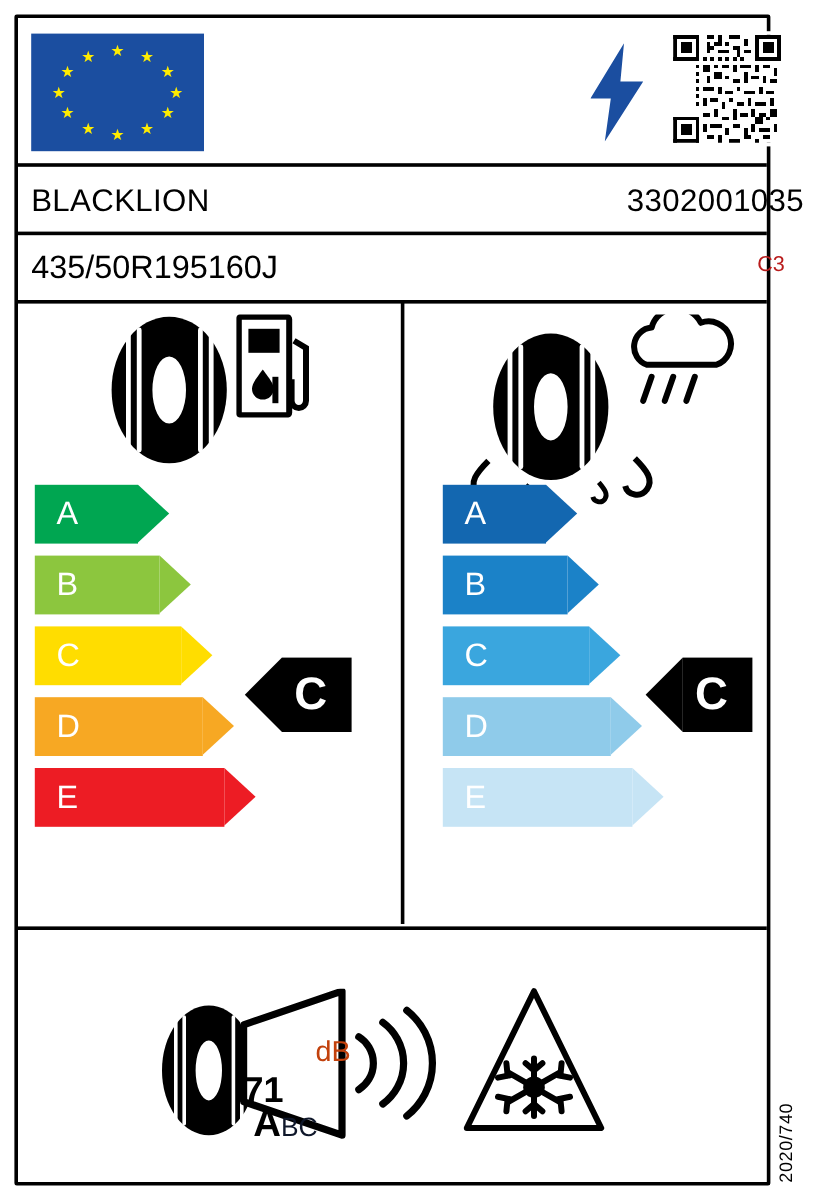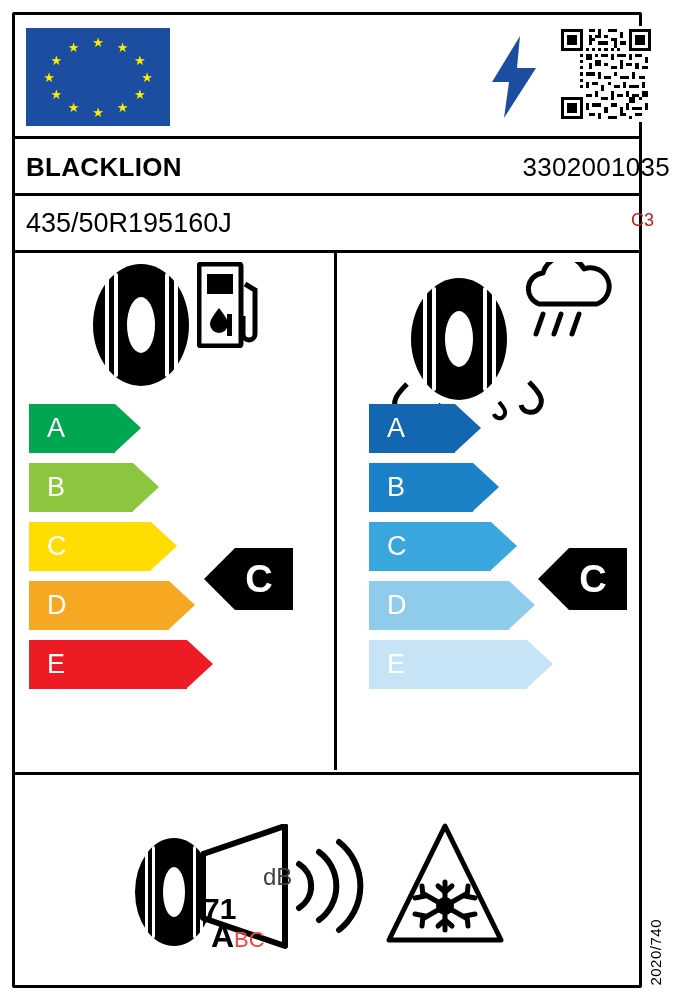--- a/index.html
+++ b/index.html
@@ -82,21 +82,21 @@
     left: 15px;
     width: 624px;
     height: 3px;
     background: #000;
   }
   .brand {
     position: absolute;
     left: 26px;
     top: 152px;
     font-size: 26px;
-    font-weight: bold;
+    font-weight: normal;
     color: #000;
     letter-spacing: 0.3px;
   }
   .sku {
     position: absolute;
     right: 12px;
     top: 152px;
     font-size: 26px;
     color: #000;
     letter-spacing: 0.3px;
@@ -228,34 +228,34 @@
     left: 68px; top: 40px;
     font-size: 30px;
     font-weight: bold;
     color: #000;
     margin-top: 32px;
   }
   .db-unit {
     position: absolute;
     left: 128px; top: 43px;
     font-size: 24px;
-    color: #404040;
+    color: #c2410c;
   }
   .noise-class {
     position: absolute;
     left: 76px;
     top: 98px;
     font-size: 32px;
     font-weight: bold;
     color: #000;
   }
   .noise-class .dim {
     font-size: 22px;
     font-weight: normal;
-    color: #ef4444;
+    color: #0f172a;
   }
 
   .snow-group { position: absolute; left: 370px; top: 48px; width: 130px; height: 130px; }
 
   .date-stamp {
     position: absolute;
     right: 18px;
     bottom: 14px;
     font-size: 15px;
     color: #000;

